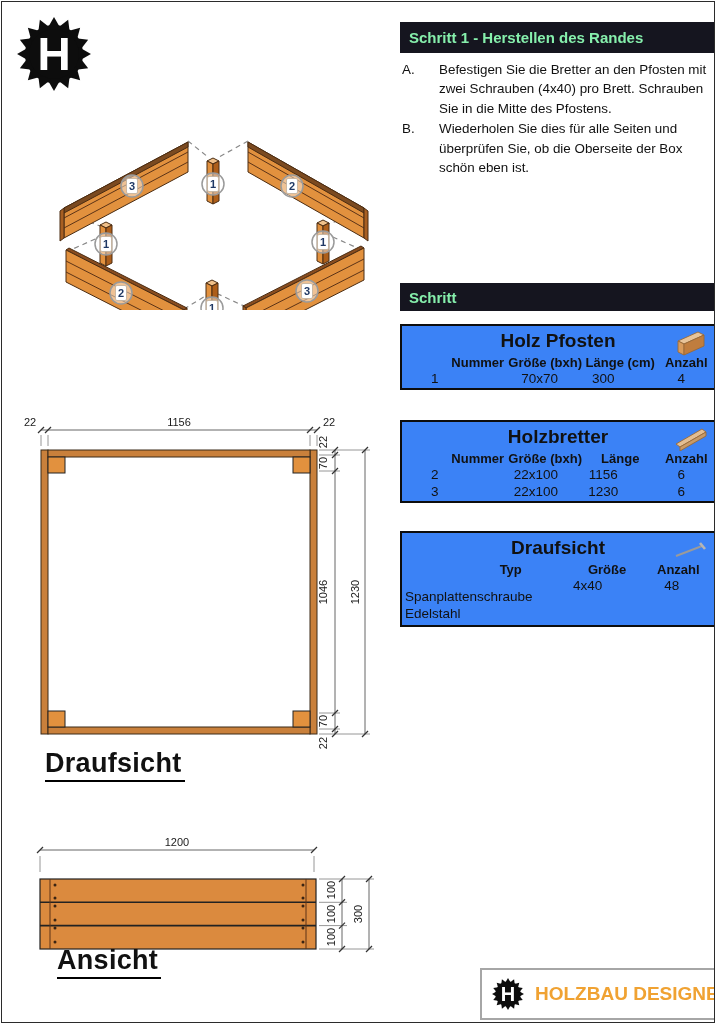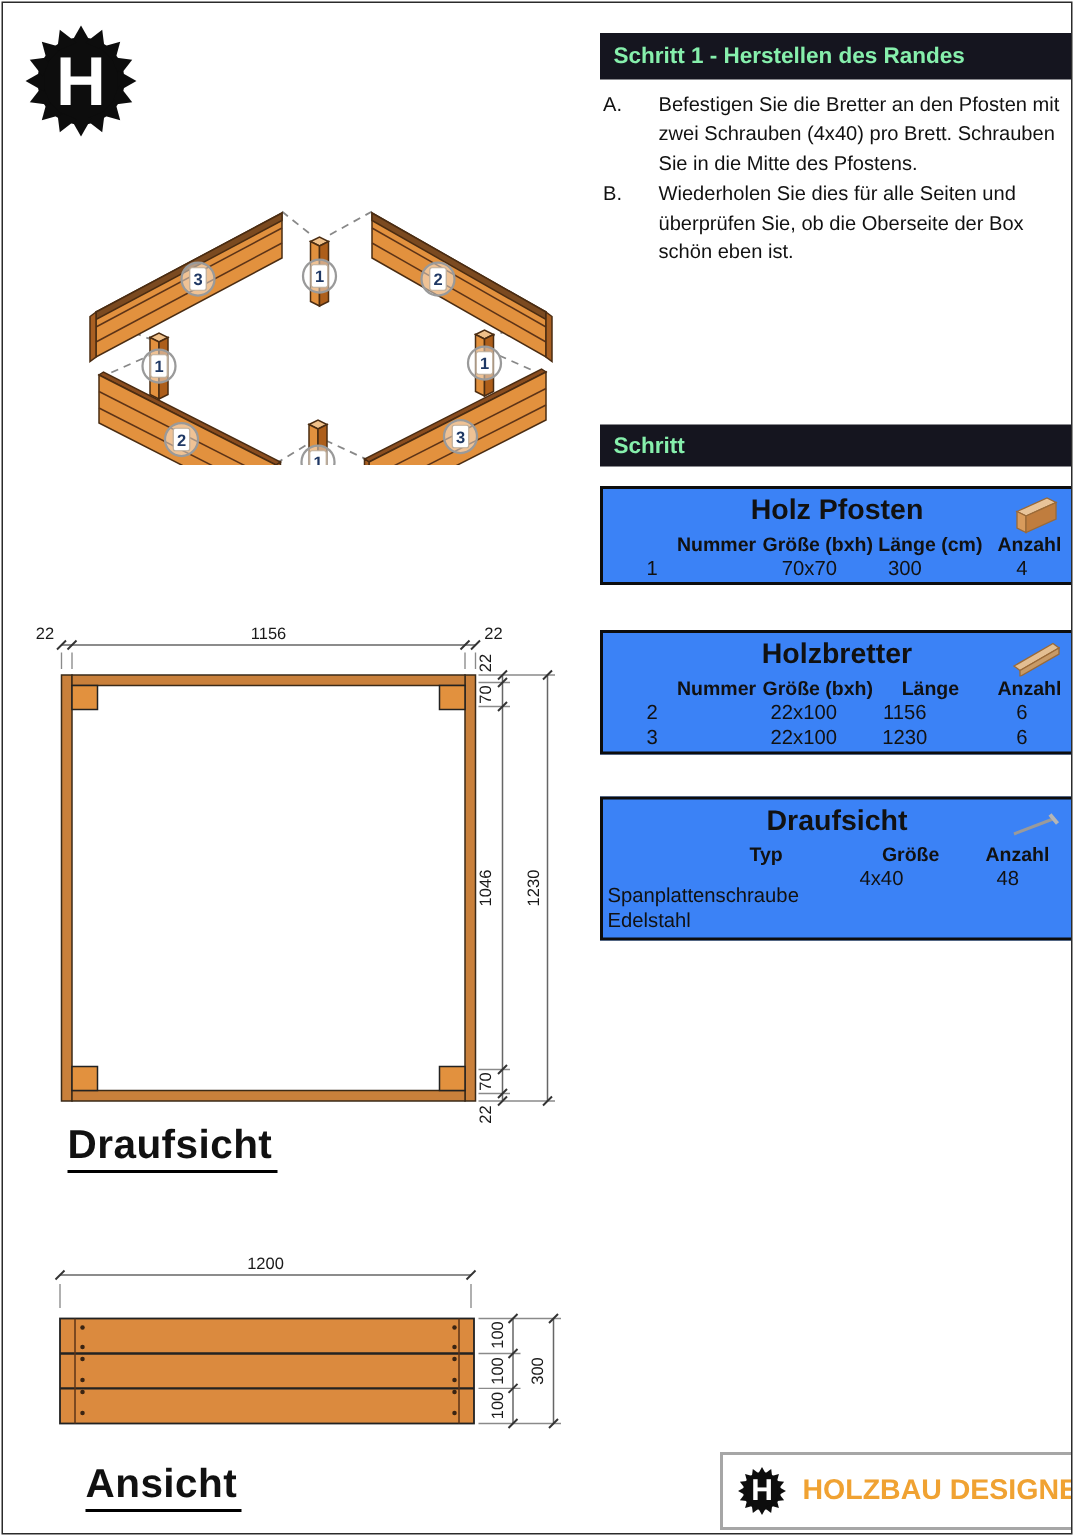--- a/index.html
+++ b/index.html
@@ -393,21 +393,21 @@
       <line class="tick" x1="322" y1="120" x2="328" y2="114"></line>
       <text class="dim" x="318" y="58" text-anchor="middle" transform="rotate(-90 318 58)">100</text>
       <text class="dim" x="318" y="82" text-anchor="middle" transform="rotate(-90 318 82)">100</text>
       <text class="dim" x="318" y="105" text-anchor="middle" transform="rotate(-90 318 105)">100</text>
       <line class="dl" x1="352" y1="47" x2="352" y2="117"></line>
       <line class="tick" x1="349" y1="50" x2="355" y2="44"></line>
       <line class="tick" x1="349" y1="120" x2="355" y2="114"></line>
       <text class="dim" x="345" y="82" text-anchor="middle" transform="rotate(-90 345 82)">300</text>
     </g>
   </svg>
-  <div class="dtitle" style="left:55px;top:972px">Ansicht</div>
+  <div class="dtitle" style="left:55px;top:943px">Ansicht</div>
 
   <div class="brand">
     <span class="brand-logo">
       <svg width="38" height="38" viewBox="0 0 100 100">
         <use href="#saw-blade"></use>
       </svg>
       <span class="logo-h">H</span>
     </span>
     <span class="brand-text">HOLZBAU DESIGNER</span>
   </div>

